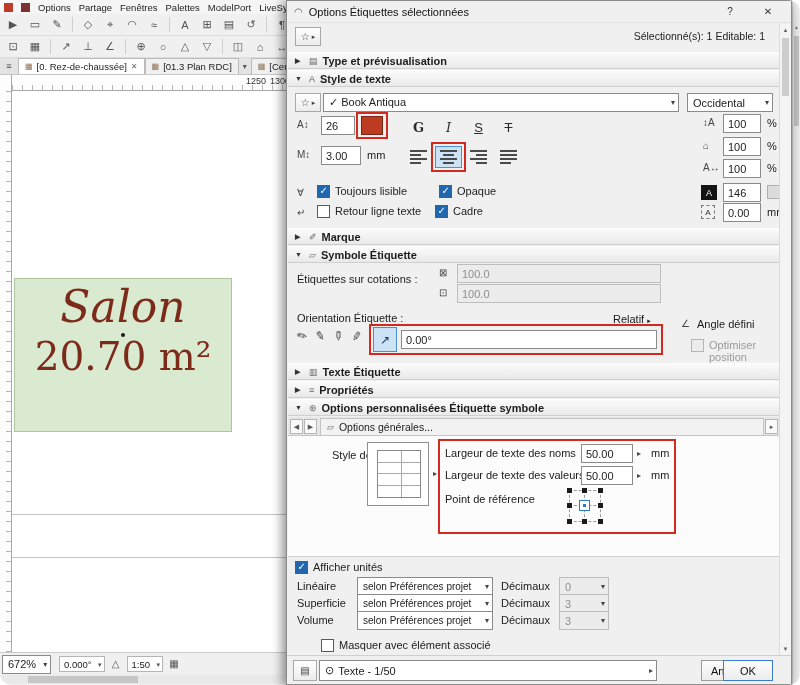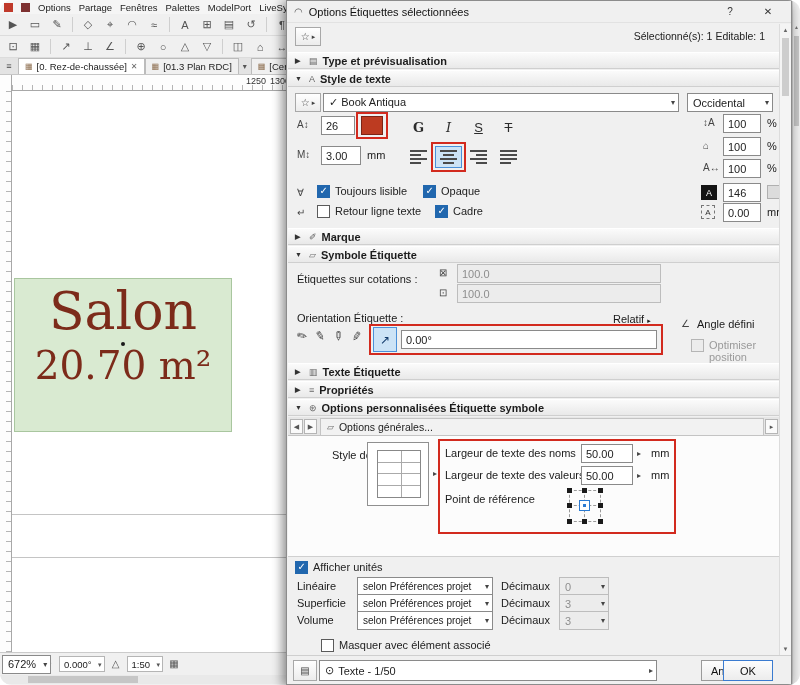--- a/index.html
+++ b/index.html
@@ -22,21 +22,21 @@
 .ticon { font-size:8px; color:#8a6a4a; }
 .tclose { font-size:8px; color:#666; }
 .tabchev { font-size:8px; color:#555; padding:0 4px; line-height:15px; }
 .hruler { position:absolute; left:12px; top:75px; width:274px; height:16px; background:#fdfdfd; border-bottom:1px solid #a8a8a8; overflow:hidden; }
 .hruler .ticks { position:absolute; left:0; right:0; bottom:0; height:5px; background:repeating-linear-gradient(90deg,#b5b5b5 0 1px,transparent 1px 10px); }
 .rlabel { position:absolute; top:1px; font-size:9px; color:#333; }
 .vruler { position:absolute; left:0; top:75px; width:12px; height:577px; background:#fdfdfd; border-right:1px solid #a8a8a8; }
 .vruler .ticks { position:absolute; right:0; top:16px; bottom:0; width:5px; background:repeating-linear-gradient(0deg,#b5b5b5 0 1px,transparent 1px 10px); }
 .canvas { position:absolute; left:12px; top:91px; width:274px; height:561px; background:#fff; overflow:hidden; }
 .zone { position:absolute; left:2px; top:187px; width:218px; height:154px; background:#d9ead1; border:1px solid #a9c69f; display:flex; flex-direction:column; align-items:center; overflow:hidden; }
-.zone-name { font-family:"DejaVu Serif",serif; font-size:52px; color:#7c2b1a; line-height:1.1; margin-top:4px; }
+.zone-name { font-family:"DejaVu Serif",serif; font-size:44px; color:#7c2b1a; line-height:1.1; margin-top:4px;font-style:italic; }
 .zone-dot { width:4px; height:4px; border-radius:50%; background:#1a1a1a; margin:2px 0 0 0; }
 .zone-area { font-family:"DejaVu Serif",serif; font-size:39px; color:#7c2b1a; line-height:1.05; white-space:nowrap; }
 .gline { position:absolute; left:0; width:274px; height:1px; background:#c4c4c4; }
 .g1 { top:423px; } .g2 { top:466px; }
 .dim-text { position:absolute; left:10px; top:476px; font-family:"DejaVu Serif",serif; font-size:36px; color:#7c2b1a; }
 .statusbar { position:absolute; left:0; top:652px; width:800px; height:33px; background:#f0f0f0; border-top:1px solid #cbcbcb; overflow:hidden; }
 .sbrow { position:absolute; left:2px; top:3px; display:flex; align-items:center; gap:3px; }
 .sbicon { width:16px; height:16px; font-size:10px; color:#555; text-align:center; line-height:16px; }
 .sbcombo { height:16px; border:1px solid #b5b5b5; background:#fff; font-size:9.5px; display:flex; align-items:center; padding:0 12px 0 4px; position:relative; }
 .sbcombo::after { content:"▾"; font-size:7px; position:absolute; right:2px; top:4px; color:#555; }
@@ -334,21 +334,21 @@
         <i></i>
         <i></i>
         <i class="w2"></i>
       </div>
 
     <span class="ricon" style="left:10px;top:186px;">∀</span>
     <div class="cb checked" style="left:30px;top:184px;">
       <span class="box"></span>
         <span>Toujours lisible</span>
     </div>
-    <div class="cb checked" style="left:136px;top:184px;">
+    <div class="cb checked" style="left:152px;top:184px;">
       <span class="box"></span>
         <span>Opaque</span>
     </div>
     <span class="penchip" style="left:414px;top:184px;">A</span>
     <div class="field" style="left:436px;top:182px;width:38px;">
         <span>146</span>
       </div>
     <span class="graychip" style="left:480px;top:184px;"></span>
 
     <span class="ricon" style="left:10px;top:206px;">↵</span>

